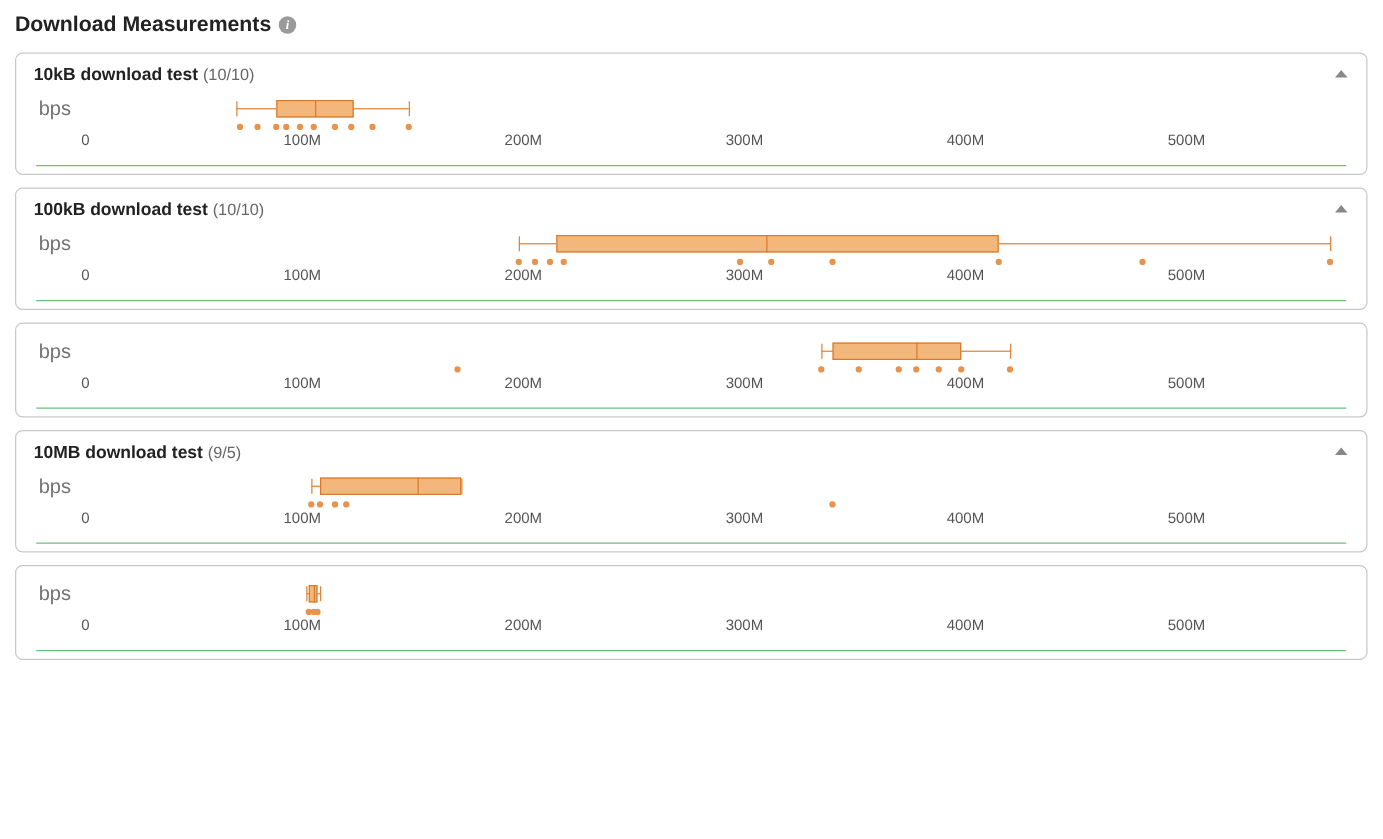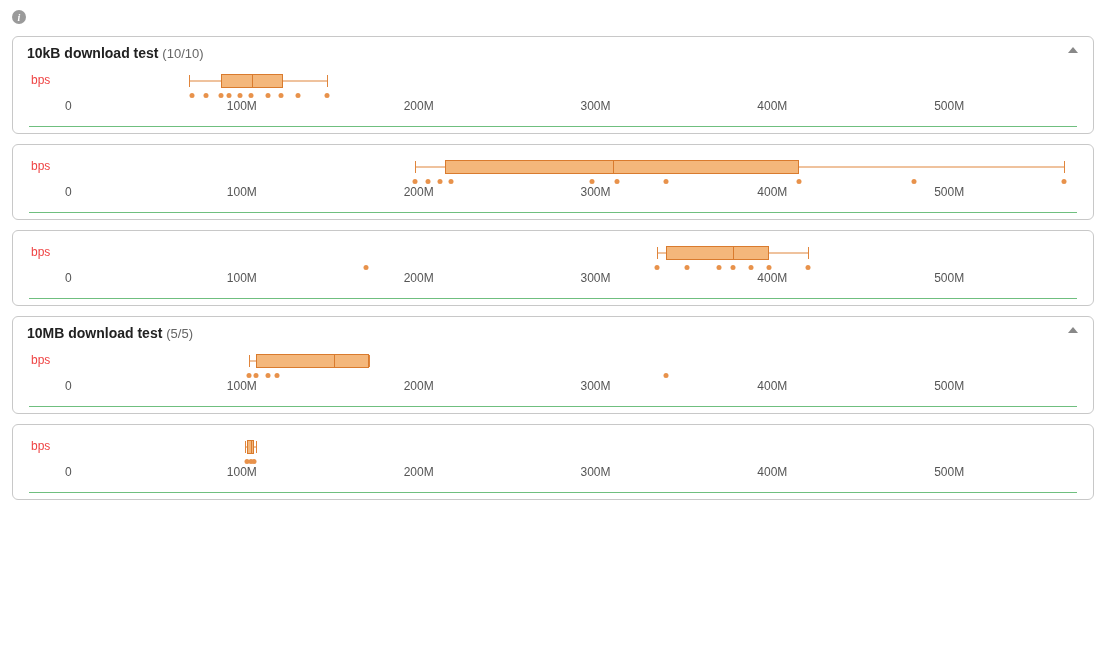--- a/index.html
+++ b/index.html
@@ -34,20 +34,21 @@
   }
   .card {
     border: 1px solid #c8c8c8;
     border-radius: 6px;
     margin-bottom: 10px;
     padding: 8px 14px 6px 14px;
     background: #fff;
   }
   .card-header {
     display: flex;
+    align-items: center;
     justify-content: space-between;
     margin-bottom: 6px;
   }
   .card-title {
     font-size: 14px;
     font-weight: 600;
     color: #222;
   }
   .card-title .count {
     font-weight: 400;
@@ -57,22 +58,22 @@
   .collapse-icon svg { display: block; }
   .chart {
     position: relative;
     width: 100%;
     height: 60px;
   }
   .chart-y-label {
     position: absolute;
     left: 4px;
     top: 6px;
-    font-size: 12px;
-    color: #ef4444;
+    font-size: 16px;
+    color: #737373;
   }
   .chart-plot {
     position: absolute;
     left: 38px;
     right: 6px;
     top: 0;
     height: 28px;
   }
   .whisker-line {
     position: absolute;
@@ -136,20 +137,21 @@
     right: 2px;
     bottom: 0;
     height: 1.5px;
     background: #6fbf7f;
   }
 </style>
 </head>
 <body>
 
 <h2 class="section-title">
+  <span>Download Measurements</span>
   <span class="info-icon">i</span>
 </h2>
 
 <div id="cards-container">
     <div class="card">
       <div class="card-header">
         <div class="card-title"><span>10kB download test</span> <span class="count"> (10/10)</span></div>
         <span class="collapse-icon">
           <svg width="12" height="10" viewBox="0 0 12 10">
             <polygon points="6,2 11,8 1,8" fill="#888"></polygon>
@@ -180,20 +182,28 @@
           <div class="tick" style="left: 17.5439%;">100M</div>
           <div class="tick" style="left: 35.0877%;">200M</div>
           <div class="tick" style="left: 52.6316%;">300M</div>
           <div class="tick" style="left: 70.1754%;">400M</div>
           <div class="tick" style="left: 87.7193%;">500M</div>
         </div>
         <div class="green-line"></div>
       </div>
     </div>
     <div class="card">
+      <div class="card-header">
+        <div class="card-title"><span>100kB download test</span> <span class="count"> (10/10)</span></div>
+        <span class="collapse-icon">
+          <svg width="12" height="10" viewBox="0 0 12 10">
+            <polygon points="6,2 11,8 1,8" fill="#888"></polygon>
+          </svg>
+        </span>
+      </div>
       <div class="chart">
         <div class="chart-y-label">bps</div>
         <div class="chart-plot">
           <div class="whisker-line" style="left: 34.7368%; width: 64.386%;"></div>
           <div class="whisker-cap" style="left: 34.7368%;"></div>
           <div class="whisker-cap" style="left: 99.1228%;"></div>
           <div class="box" style="left: 37.7193%; width: 35.0877%;"></div>
           <div class="median" style="left: 54.386%;"></div>
           <div class="pt" style="left: 34.7368%;"></div>
           <div class="pt" style="left: 35.9649%;"></div>
@@ -241,21 +251,21 @@
           <div class="tick" style="left: 35.0877%;">200M</div>
           <div class="tick" style="left: 52.6316%;">300M</div>
           <div class="tick" style="left: 70.1754%;">400M</div>
           <div class="tick" style="left: 87.7193%;">500M</div>
         </div>
         <div class="green-line"></div>
       </div>
     </div>
     <div class="card">
       <div class="card-header">
-        <div class="card-title"><span>10MB download test</span> <span class="count"> (5/5)</span></div>
+        <div class="card-title"><span>10MB download test</span> <span class="count"> (9/5)</span></div>
         <span class="collapse-icon">
           <svg width="12" height="10" viewBox="0 0 12 10">
             <polygon points="6,2 11,8 1,8" fill="#888"></polygon>
           </svg>
         </span>
       </div>
       <div class="chart">
         <div class="chart-y-label">bps</div>
         <div class="chart-plot">
           <div class="whisker-line" style="left: 18.2456%; width: 11.9298%;"></div>

